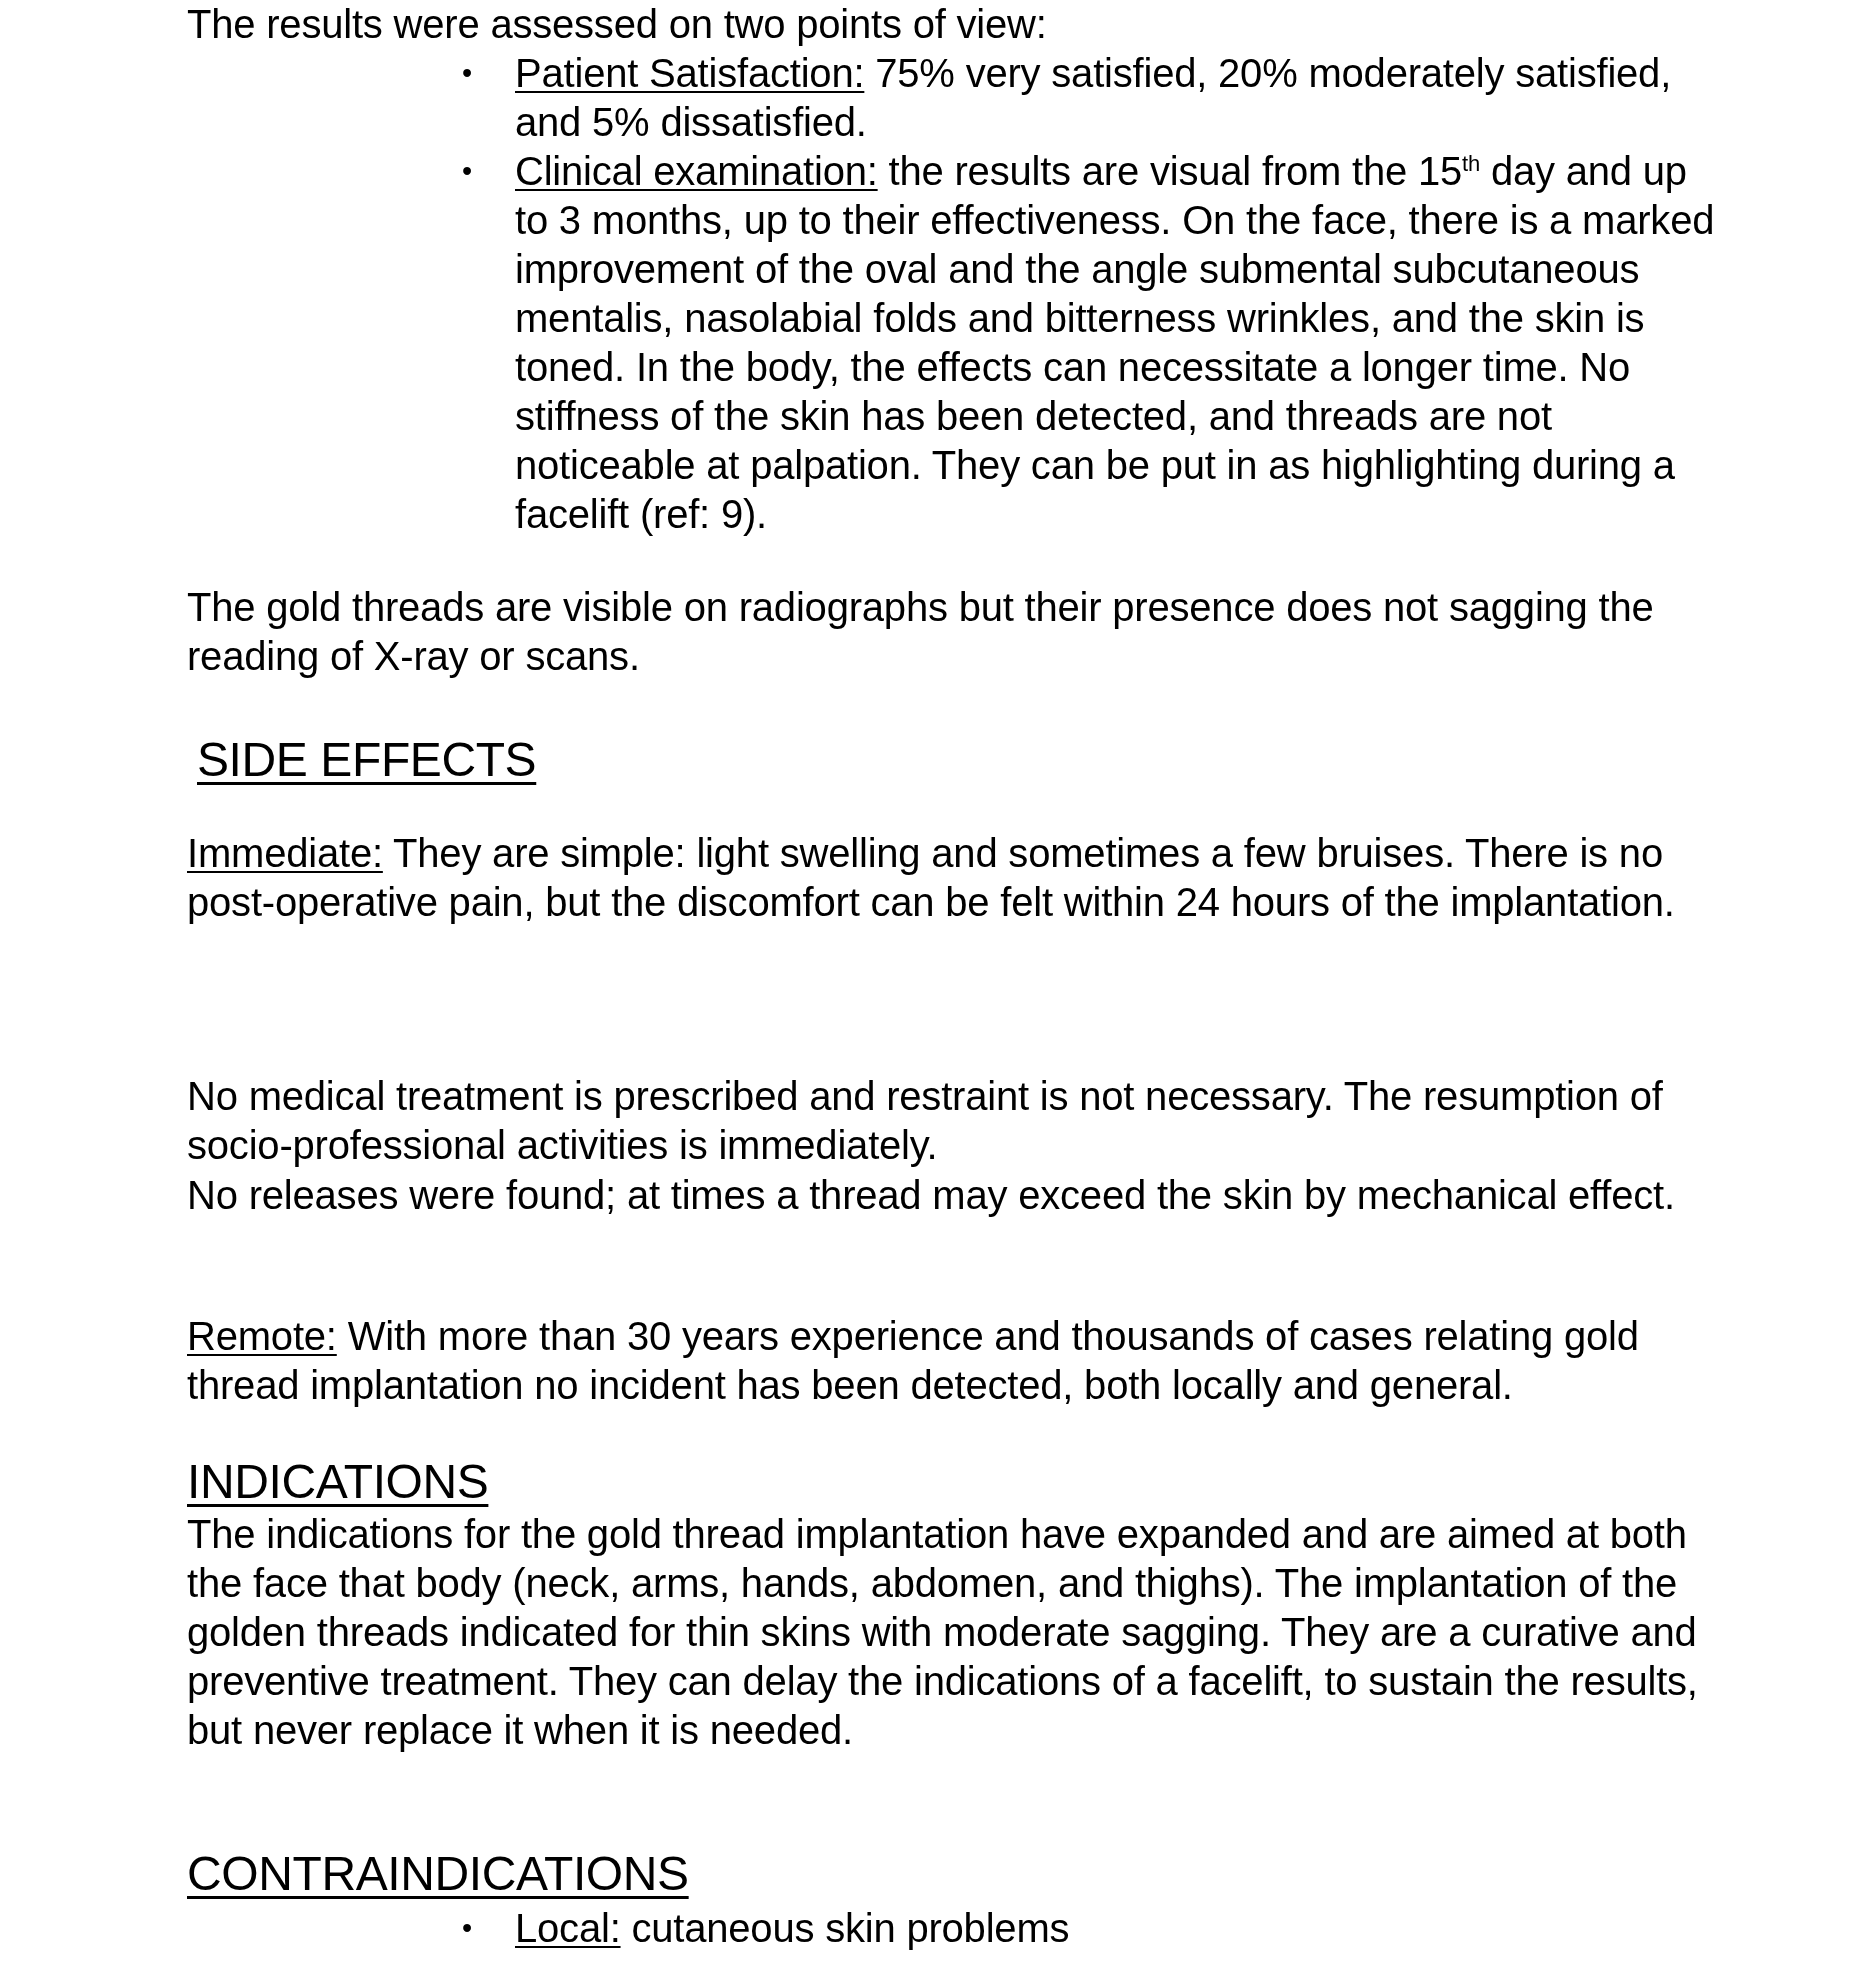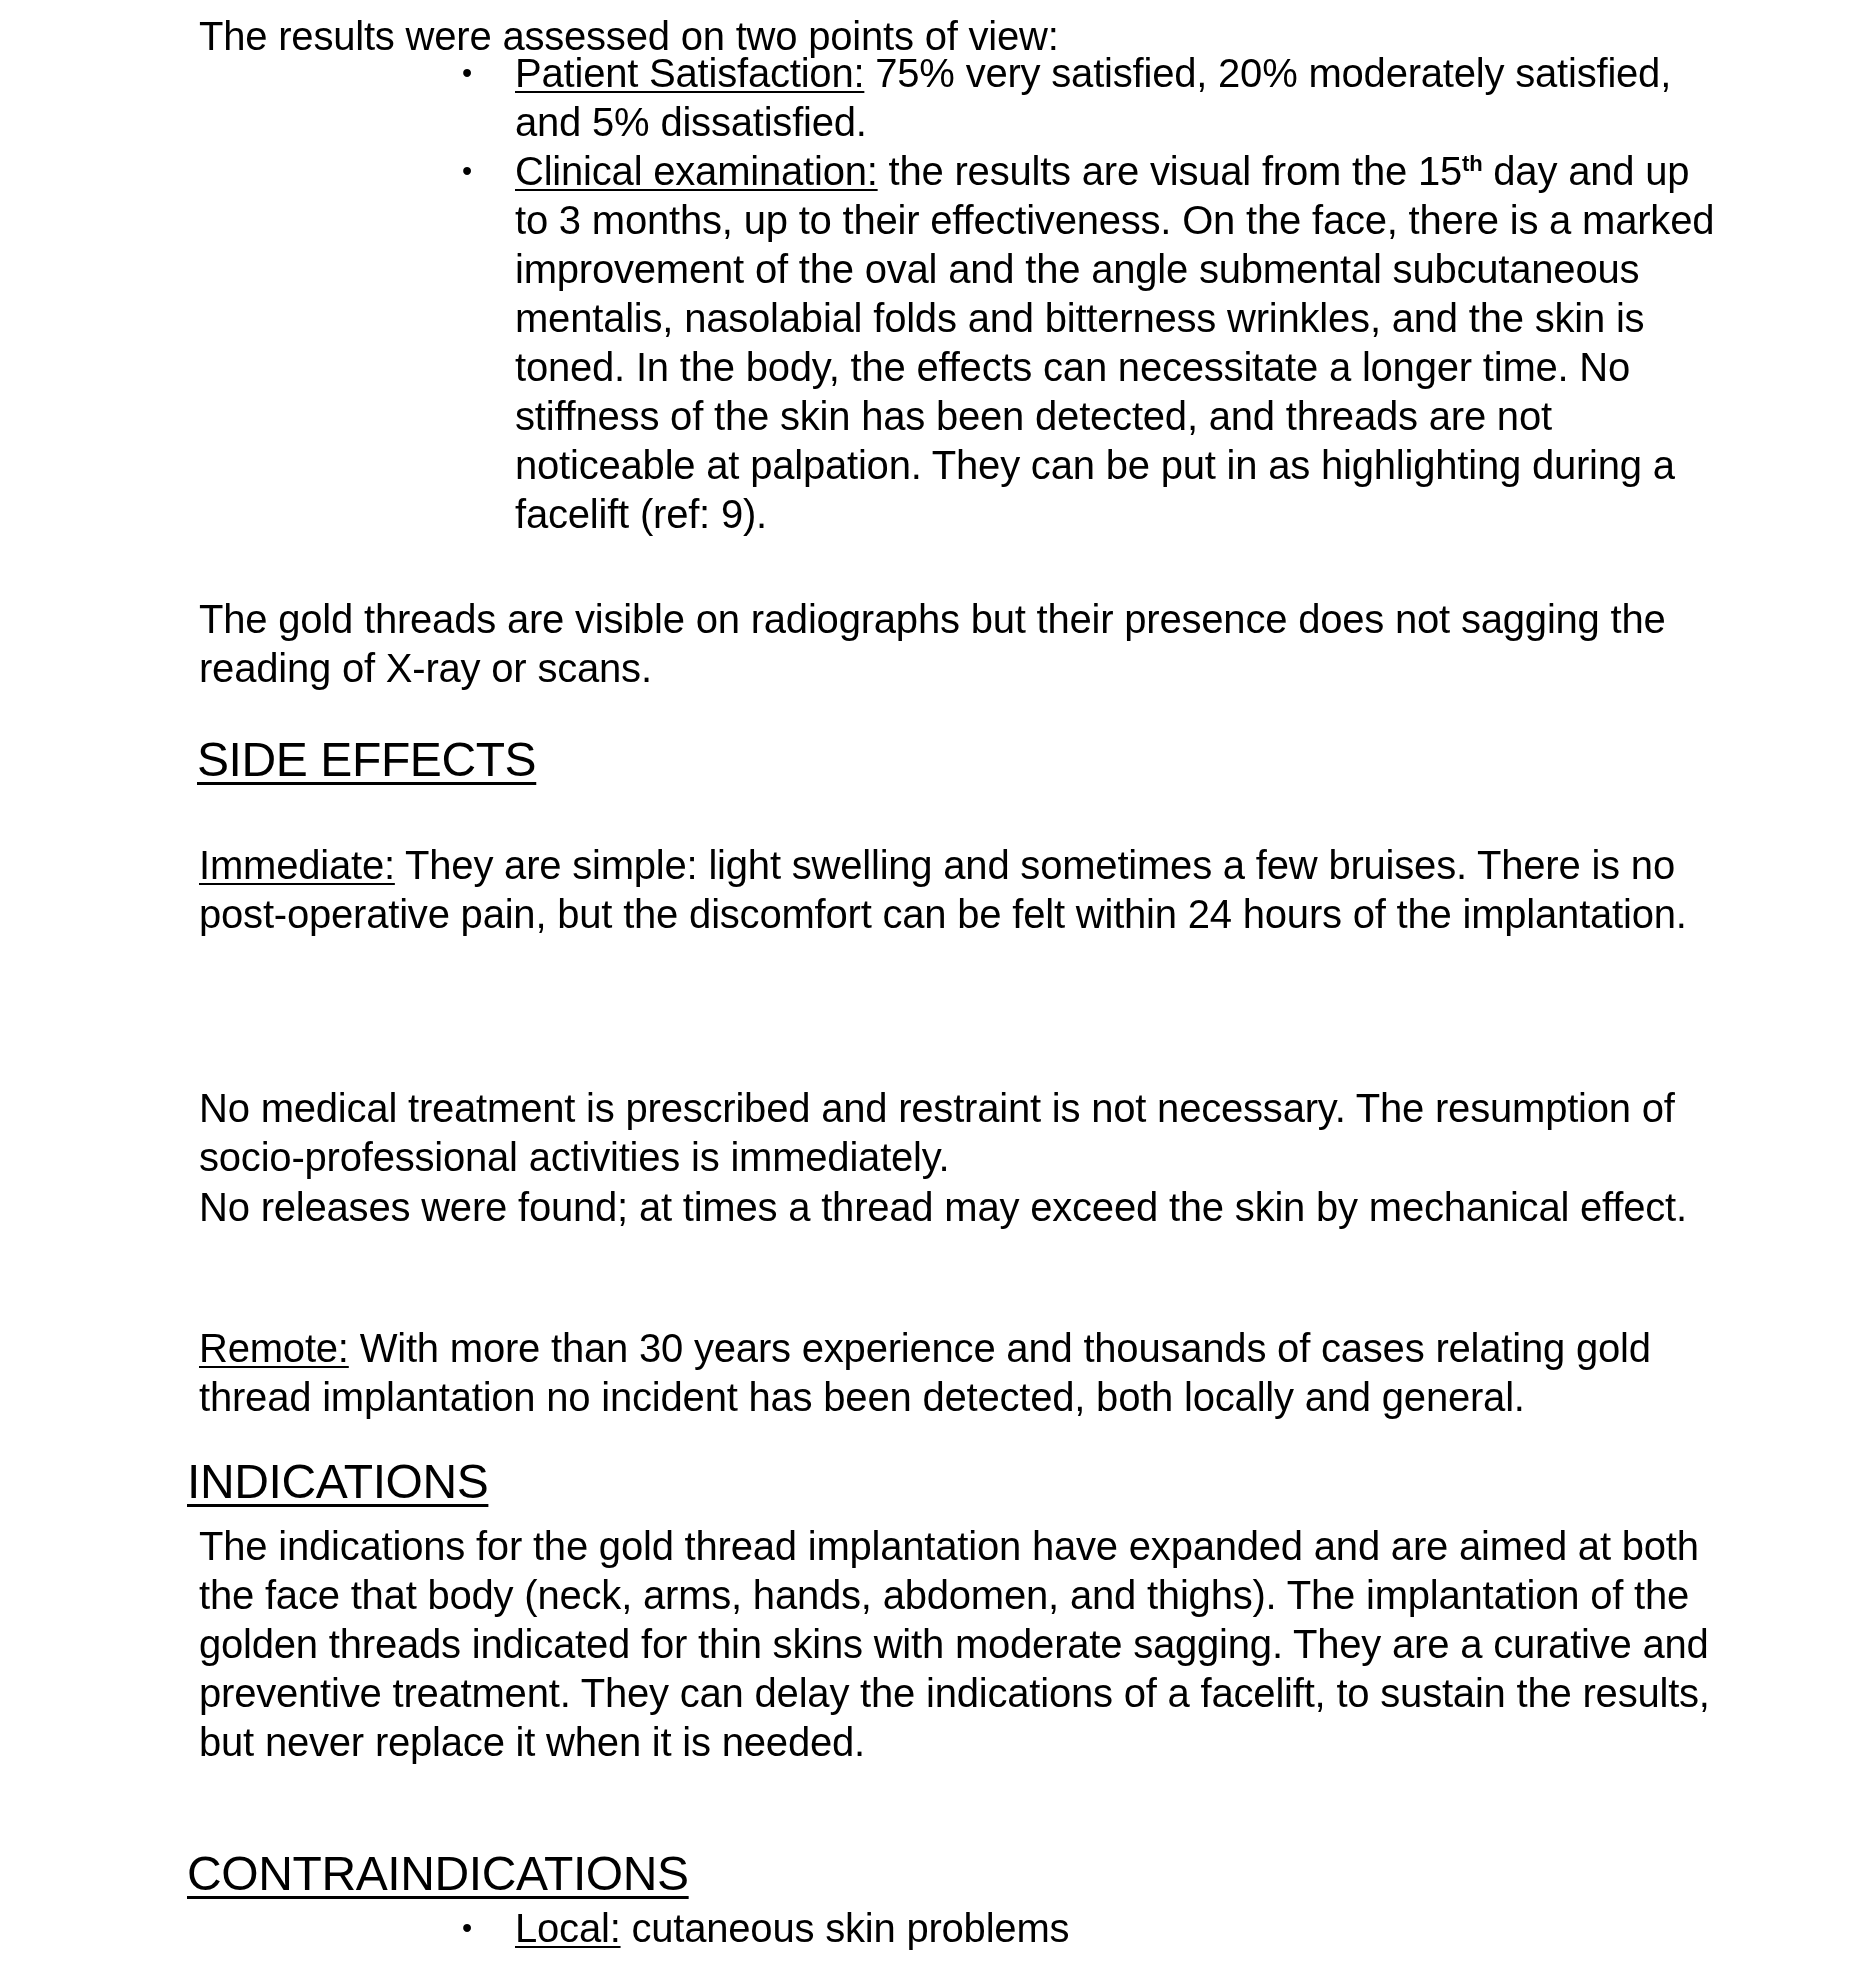--- a/index.html
+++ b/index.html
@@ -4,22 +4,22 @@
 <style>
   html, body { margin:0; padding:0; background:#ffffff; }
   body { width:1871px; height:1965px; position:relative; overflow:hidden;
          font-family:"Liberation Sans", sans-serif; color:#000; }
   .blk { position:absolute; left:187px; width:1526px; font-size:40px; line-height:49px; letter-spacing:-0.2px; }
   .li { position:absolute; left:515px; width:1210px; font-size:40px; line-height:49px; letter-spacing:-0.2px; }
   .bullet { position:absolute; left:-53px; top:0; font-size:29px; }
   .u { text-decoration:underline; text-decoration-thickness:2.2px; text-underline-offset:4.4px;text-align:center; }
   .h { position:absolute; left:187px; font-size:48px; line-height:59px; text-decoration:underline;
        text-decoration-thickness:2.9px; text-underline-offset:5.9px; letter-spacing:-0.4px; }
-  sup { font-size:22px; line-height:0; vertical-align:super;font-weight:bold; }
-  p { margin:12px; }
+  sup { font-size:22px; line-height:0; vertical-align:super; }
+  p { margin:0; }
 </style>
 </head>
 <body>
 
 <p class="blk" style="top:0px;">The results were assessed on two points of view:</p>
 
 <div class="li" style="top:49px;">
   <span class="bullet">•</span>
   <span class="u">Patient Satisfaction:</span><span> 75% very satisfied, 20% moderately satisfied, and 5% dissatisfied.</span>
 </div>

